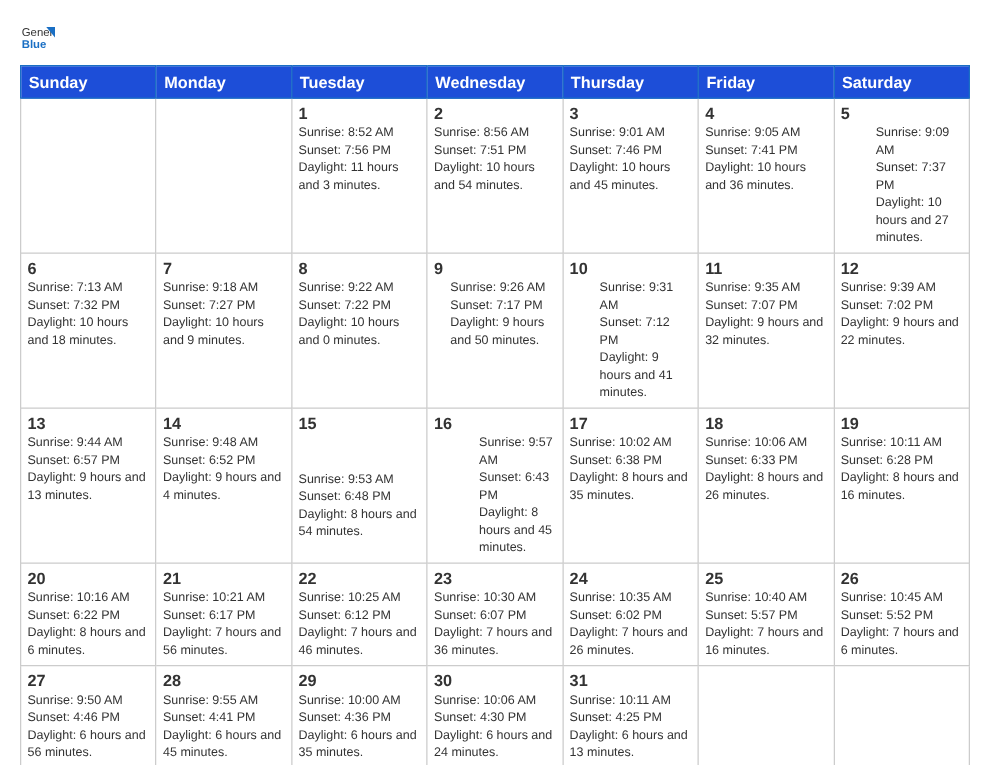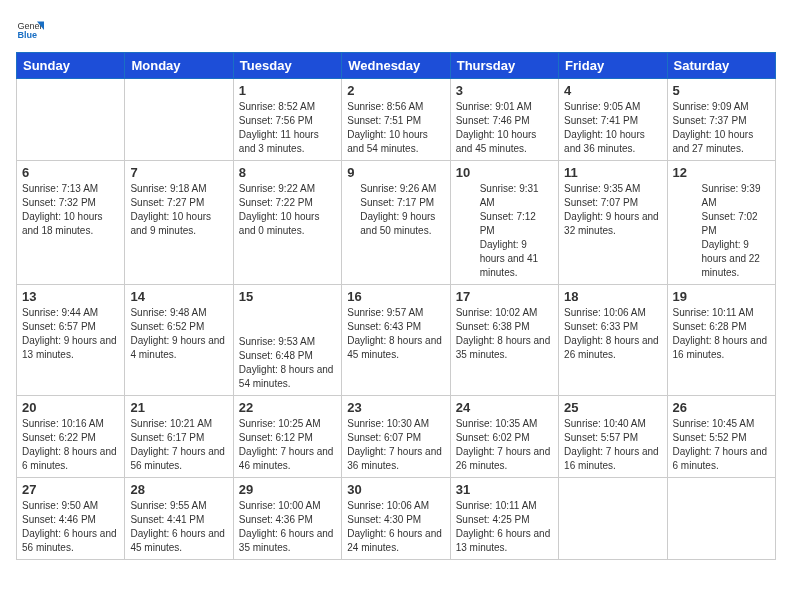--- a/index.html
+++ b/index.html
@@ -112,21 +112,21 @@
 Daylight: 10 hours and 45 minutes.</div>
         </td>
         <td>
           <div class="day-num">4</div>
           <div class="day-info" style="white-space: pre-line;">Sunrise: 9:05 AM
 Sunset: 7:41 PM
 Daylight: 10 hours and 36 minutes.</div>
         </td>
         <td>
           <div class="day-num">5</div>
-          <div class="day-info" style="white-space: pre-line;">Sunrise: 9:09 AM
+          <div class="day-info" style="white-space: pre-line; margin-left: 28px;">Sunrise: 9:09 AM
 Sunset: 7:37 PM
 Daylight: 10 hours and 27 minutes.</div>
         </td>
       </tr>
       <tr>
         <td>
           <div class="day-num">6</div>
           <div class="day-info" style="white-space: pre-line;">Sunrise: 7:13 AM
 Sunset: 7:32 PM
 Daylight: 10 hours and 18 minutes.</div>
@@ -156,21 +156,21 @@
 Daylight: 9 hours and 41 minutes.</div>
         </td>
         <td>
           <div class="day-num">11</div>
           <div class="day-info" style="white-space: pre-line;">Sunrise: 9:35 AM
 Sunset: 7:07 PM
 Daylight: 9 hours and 32 minutes.</div>
         </td>
         <td>
           <div class="day-num">12</div>
-          <div class="day-info" style="white-space: pre-line; margin-left: 29px;">Sunrise: 9:39 AM
+          <div class="day-info" style="white-space: pre-line;">Sunrise: 9:39 AM
 Sunset: 7:02 PM
 Daylight: 9 hours and 22 minutes.</div>
         </td>
       </tr>
       <tr>
         <td>
           <div class="day-num">13</div>
           <div class="day-info" style="white-space: pre-line;">Sunrise: 9:44 AM
 Sunset: 6:57 PM
 Daylight: 9 hours and 13 minutes.</div>
@@ -182,21 +182,21 @@
 Daylight: 9 hours and 4 minutes.</div>
         </td>
         <td>
           <div class="day-num">15</div>
           <div class="day-info" style="white-space: pre-line; margin-top: 31px;">Sunrise: 9:53 AM
 Sunset: 6:48 PM
 Daylight: 8 hours and 54 minutes.</div>
         </td>
         <td>
           <div class="day-num">16</div>
-          <div class="day-info" style="white-space: pre-line;">Sunrise: 9:57 AM
+          <div class="day-info" style="white-space: pre-line; margin-left: 36px;">Sunrise: 9:57 AM
 Sunset: 6:43 PM
 Daylight: 8 hours and 45 minutes.</div>
         </td>
         <td>
           <div class="day-num">17</div>
           <div class="day-info" style="white-space: pre-line;">Sunrise: 10:02 AM
 Sunset: 6:38 PM
 Daylight: 8 hours and 35 minutes.</div>
         </td>
         <td>

